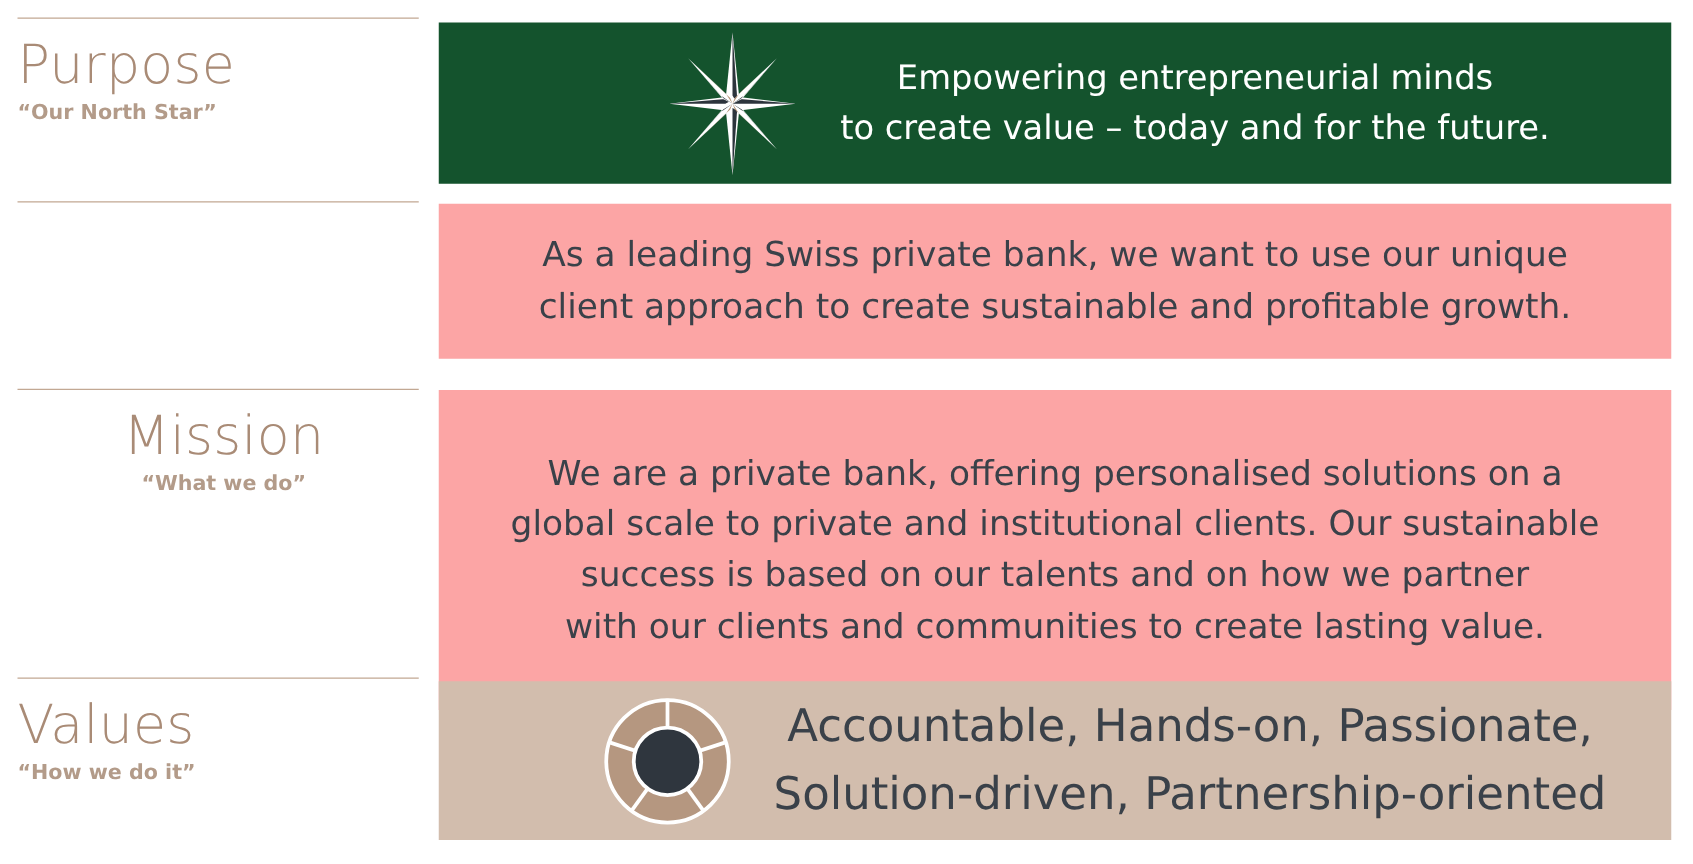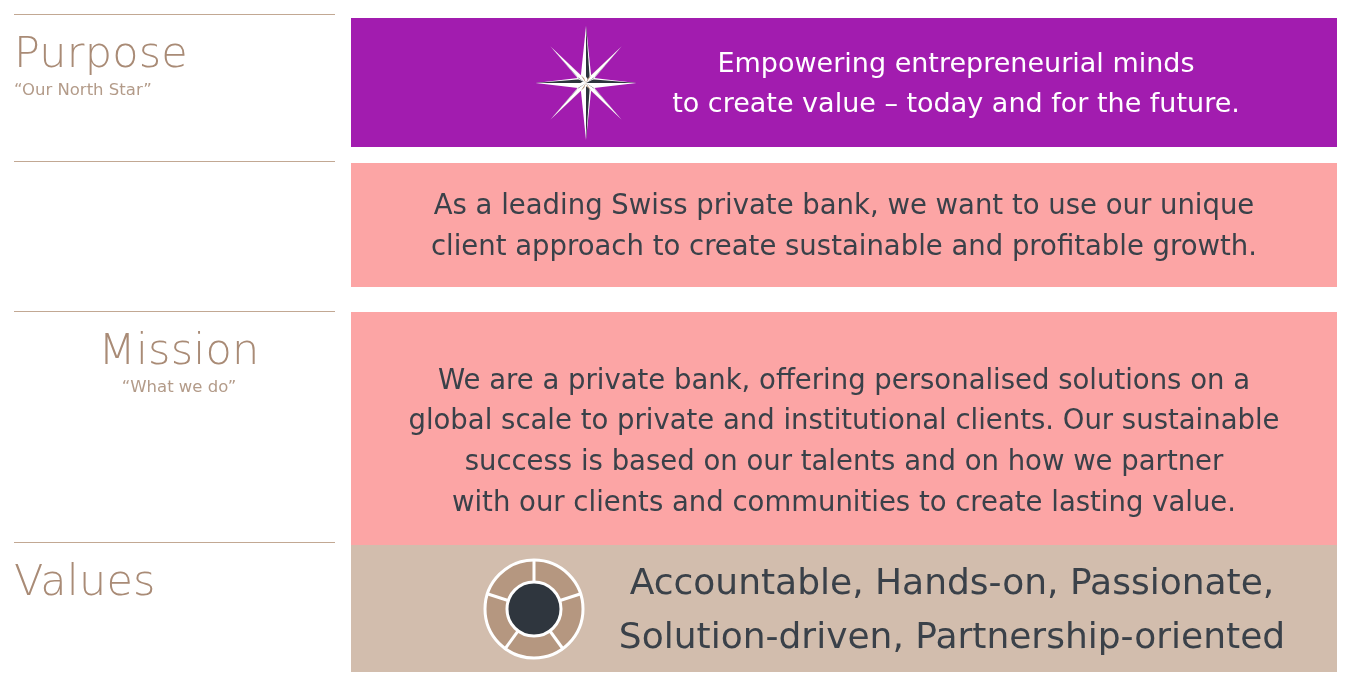--- a/index.html
+++ b/index.html
@@ -49,21 +49,21 @@
     font-weight: 300;
     font-size: 43px;
     line-height: 1.06;
     color: #a98b76;
     letter-spacing: 0.2px;
     white-space: nowrap;
   }
 
   .label-sub {
     font-family: "DejaVu Sans", sans-serif;
-    font-weight: 400;
+    font-weight: 700;
     font-size: 16.5px;
     color: #b39b89;
     margin-top: 4px;
     white-space: nowrap;
   }
 
   
   .banner {
     position: absolute;
     left: 351px;
@@ -75,21 +75,21 @@
   }
 
   .banner-text {
     font-family: "DejaVu Sans", sans-serif;
     font-weight: 400;
     text-align: center;
     white-space: pre-line;
   }
 
   .banner-purpose {
-    background: #a21caf;
+    background: #14532d;
   }
   .banner-purpose .banner-text {
     color: #ffffff;
     font-size: 27px;
     line-height: 1.48;
     margin-left: 26px;
   }
 
   .banner-vision,
   .banner-mission {
@@ -150,20 +150,21 @@
 
     <div class="divider" style="top:311px;"></div>
     <div class="section-label" style="top:327px;text-align:center;">
       <div class="label-title">Mission</div>
       <div class="label-sub">“What we do”</div>
     </div>
 
     <div class="divider" style="top:542px;"></div>
     <div class="section-label" style="top:558px;">
       <div class="label-title">Values</div>
+      <div class="label-sub">“How we do it”</div>
     </div>
 
   </div>
 
   <div class="banner banner-purpose" style="top:18px; height:129px;">
     <div class="icon-slot icon-compass">
       <svg viewBox="0 0 120 130" width="112" height="122" aria-hidden="true">
 
         <polygon points="60,4 66,62 60,72 54,62" fill="#ffffff"></polygon>
         <polygon points="60,4 64,60 60,66 60,20" fill="#2c343c"></polygon>

